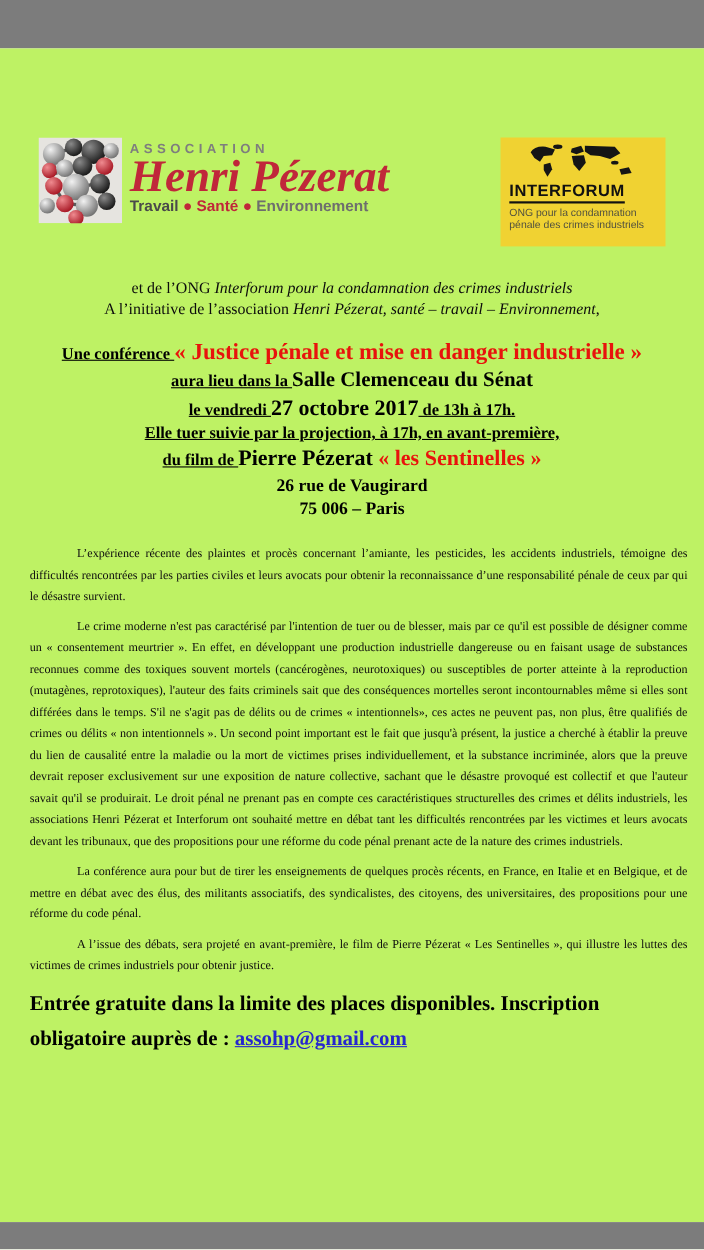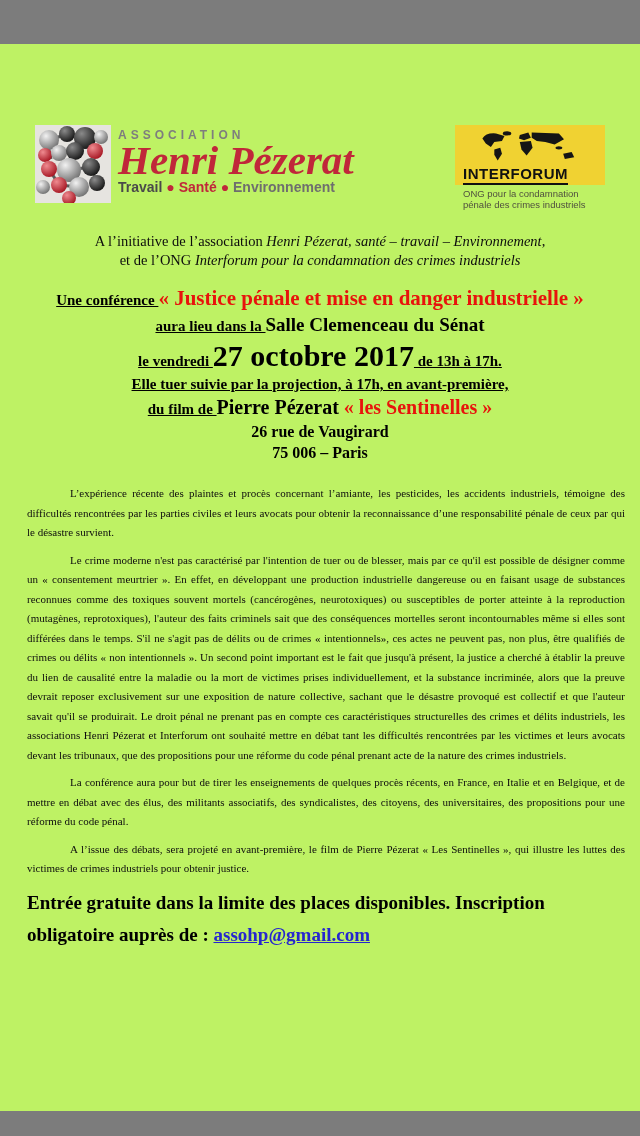--- a/index.html
+++ b/index.html
@@ -17,37 +17,37 @@
   .logos-row { display:flex; justify-content:space-between; align-items:flex-start; margin:81px 35px 0 35px; }
   .hp-logo { display:flex; align-items:flex-start; }
   .hp-mol { width:76px; height:78px; display:block; }
   .hp-text { margin-left:7px; padding-top:3px; }
   .hp-assoc { font-family:"Liberation Sans", sans-serif; font-weight:bold; font-size:12px; letter-spacing:4px; color:#7e7e7e; }
   .hp-name { font-family:"Liberation Serif", serif; font-style:italic; font-weight:bold; font-size:41px; line-height:36px; color:#c0273a; white-space:nowrap; }
   .hp-tagline { font-family:"Liberation Sans", sans-serif; font-weight:bold; font-size:14px; color:#4a4a4a; margin-top:1px; white-space:nowrap; }
   .hp-tagline .red { color:#c0273a; }
   .hp-tagline .gray { color:#6e6e6e; }
 
-  .if-logo { width:150px; height:60px; background:#f0d232; box-sizing:border-box; padding:4px 8px 4px; flex:0 0 auto; }
+  .if-logo { width:150px; height:99px; background:#f0d232; box-sizing:border-box; padding:4px 8px 4px; flex:0 0 auto; }
   .if-map { display:block; margin:1px auto 1px auto; width:112px; height:34px; }
   .if-name { font-family:"Liberation Sans", sans-serif; font-weight:800; font-size:15px; letter-spacing:0.5px; color:#111;
              display:inline-block; border-bottom:2px solid #111; padding-bottom:1px; line-height:16px; }
   .if-sub { font-family:"Liberation Sans", sans-serif; font-size:9.5px; line-height:11px; color:#50503f; margin-top:3px; }
 
   
   .intro { text-align:center; margin-top:29px; font-size:14.5px; line-height:19px; color:#0c0c0c; }
   .intro em { font-style:italic; }
 
   
   .event { text-align:center; margin-top:16px; font-weight:bold; color:#000; }
   .event > div { margin:0 10px 3px; }
   .ev-small { font-size:15px;text-decoration:underline; }
   .ev-title { font-size:21px; color:#e8130c; }
   .ev-venue { font-size:19px; }
-  .ev-date  { font-size:30px; }
+  .ev-date  { font-size:20px; }
   .ev-author{ font-size:20px; }
   .ev-film  { font-size:20px; color:#e8130c; }
   .ev-addr  { font-size:16px; line-height:20px; margin-bottom:1px !important; }
 
   
   .body-text { margin:21px 15px 0 27px; text-align:justify; font-size:11px; line-height:19.5px; color:#0d0d0d; }
   .body-text p { margin:0 0 8px 0; text-indent:43px; }
 
   
   .footer-note { margin:5px 27px 0 27px; font-weight:bold; font-size:19px; line-height:32px; color:#000; }
@@ -128,22 +128,22 @@
             <ellipse cx="94" cy="21" rx="4" ry="2"></ellipse>
             <path d="M99 28 L109 26 L112 32 L101 34 Z"></path>
           </g>
         </svg>
         <div class="if-name">INTERFORUM</div>
         <div class="if-sub">ONG pour la condamnation pénale des crimes industriels</div>
       </div>
     </div>
 
     <div class="intro">
+      <div><span>et de l’ONG  </span><em>Interforum pour la condamnation des crimes industriels</em></div>
       <div><span>A l’initiative de l’association </span><em>Henri Pézerat, santé – travail – Environnement</em><span>,</span></div>
-      <div><span>et de l’ONG  </span><em>Interforum pour la condamnation des crimes industriels</em></div>
     </div>
 
     <div class="event">
       <div><span class="ev-small">Une conférence </span><span class="ev-title">« Justice pénale et mise en danger industrielle  »</span></div>
       <div><span class="ev-small">aura lieu dans la </span><span class="ev-venue">Salle Clemenceau du Sénat</span></div>
       <div><span class="ev-small">le vendredi </span><span class="ev-date">27 octobre 2017</span><span class="ev-small"> de 13h à 17h.</span></div>
       <div class="ev-small">Elle tuer suivie par la projection, à 17h, en avant-première,</div>
       <div><span class="ev-small">du film de </span><span class="ev-author">Pierre Pézerat </span><span class="ev-film">« les Sentinelles »</span></div>
       <div class="ev-addr">26 rue de Vaugirard</div>
       <div class="ev-addr">75 006 – Paris</div>

